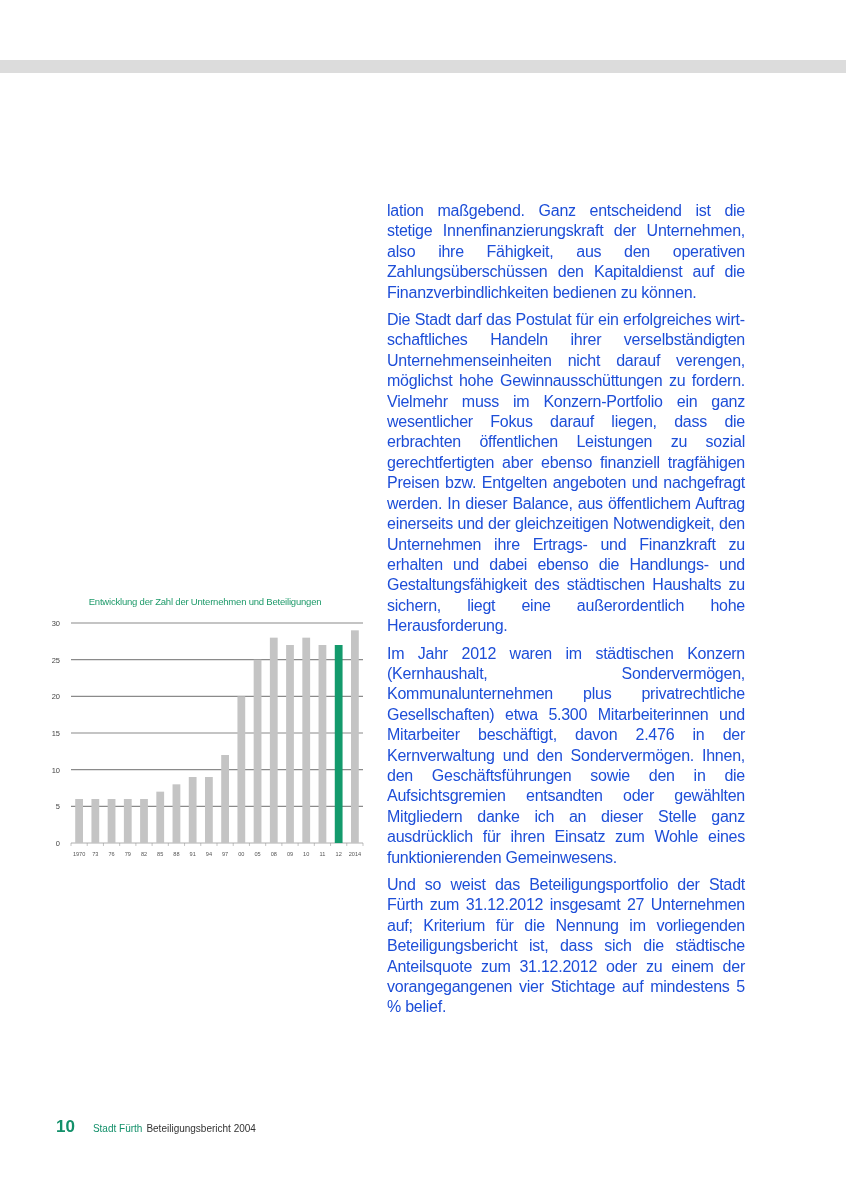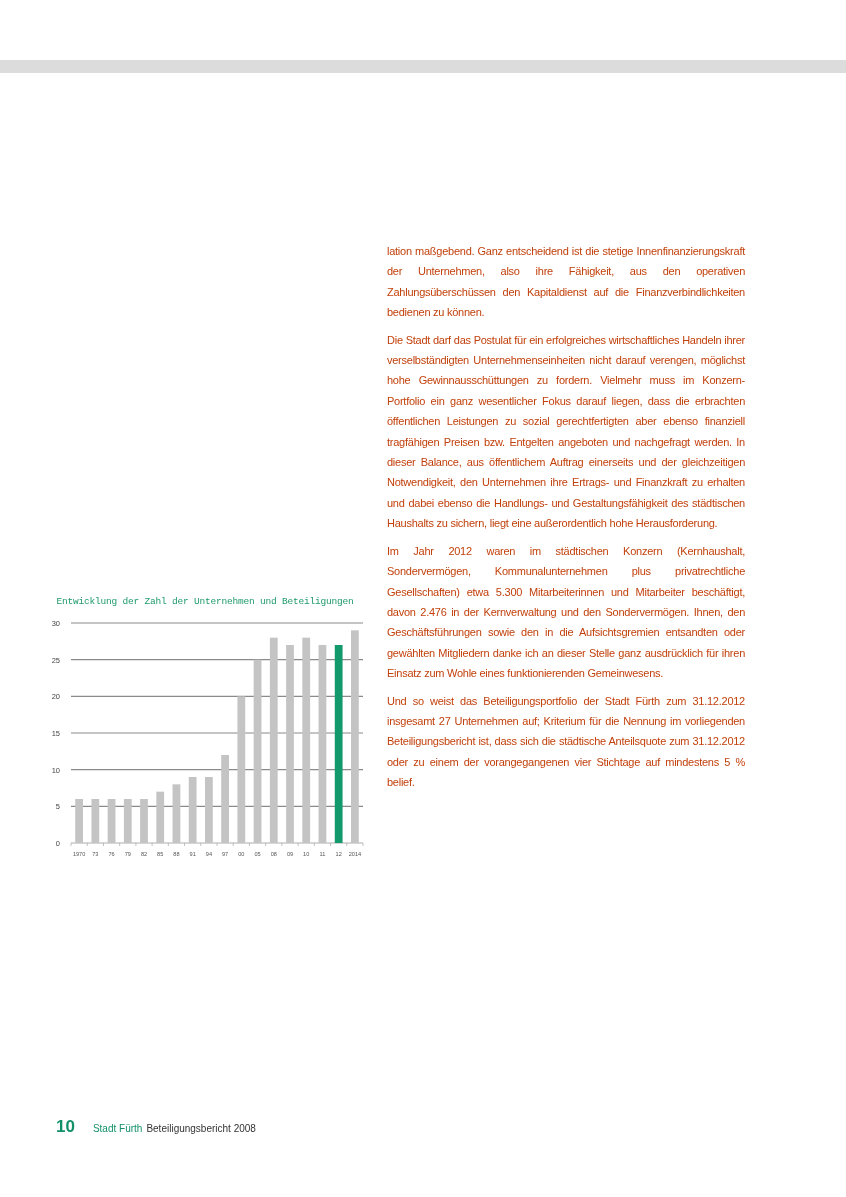--- a/index.html
+++ b/index.html
@@ -3,28 +3,28 @@
 <meta charset="utf-8">
 <style>
   html, body { margin: 0; padding: 0; }
   body {
     width: 846px; height: 1197px; background: #ffffff; position: relative; overflow: hidden;
     font-family: "Liberation Sans", sans-serif; color: #2b2b2b;
   }
   .top-band { position: absolute; left: 0; top: 60px; width: 846px; height: 13px; background: #dcdcdc; }
   .text-column {
     position: absolute; left: 387px; top: 201px; width: 358px;
-    font-family: "Liberation Sans", sans-serif; font-size: 11px; line-height: 20.4px;
-    color: #c2410c; text-align: justify; letter-spacing: -0.25px; margin-top: 40px;
+    font-family: "Liberation Sans", sans-serif; font-size: 16px; line-height: 20.4px;
+    color: #1d4ed8; text-align: justify; letter-spacing: -0.25px;
   }
   .text-column p { margin: 0 0 7px 0; hyphens: manual; }
   .chart-wrap { position: absolute; left: 40px; top: 592px; width: 330px; height: 275px; }
   .chart-title {
     position: absolute; left: 0; top: 4px; width: 330px; text-align: center;
-    font-size: 9.5px; color: #1e9a6a; letter-spacing: -0.2px; font-family: Liberation Mono, monospace;
+    font-size: 9.5px; color: #1e9a6a; letter-spacing: -0.2px;
   }
   svg.chart { position: absolute; left: 0; top: 0; width: 330px; height: 275px; overflow: visible; }
   .footer { position: absolute; left: 56px; top: 1117px; height: 20px; display: flex; align-items: baseline; }
   .page-number { font-size: 17px; font-weight: bold; color: #13906a; margin-right: 18px; }
   .footer-brand { font-size: 10px; font-weight: normal; color: #13906a; margin-right: 4px; }
   .footer-title { font-size: 10px; color: #333333; }
 </style>
 </head>
 <body>
 
@@ -108,14 +108,14 @@
 <div class="text-column" id="text-column">
     <p>lation maßgebend. Ganz entscheidend ist die stetige In­nenfinanzierungskraft der Unternehmen, also ihre Fähig­keit, aus den operativen Zahlungsüberschüssen den Kapi­taldienst auf die Finanzverbindlichkeiten bedienen zu können.</p>
     <p>Die Stadt darf das Postulat für ein erfolgreiches wirt­schaftliches Handeln ihrer verselbständigten Unterneh­menseinheiten nicht darauf verengen, möglichst hohe Gewinnausschüttungen zu fordern. Vielmehr muss im Konzern-Portfolio ein ganz wesentlicher Fokus darauf lie­gen, dass die erbrachten öffentlichen Leistungen zu sozial gerechtfertigten aber ebenso finanziell tragfähigen Prei­sen bzw. Entgelten angeboten und nachgefragt werden. In dieser Balance, aus öffentlichem Auftrag einerseits und der gleichzeitigen Notwendigkeit, den Unternehmen ihre Ertrags- und Finanzkraft zu erhalten und dabei ebenso die Handlungs- und Gestaltungsfähigkeit des städtischen Haushalts zu sichern, liegt eine außerordentlich hohe Herausforderung.</p>
     <p>Im Jahr 2012 waren im städtischen Konzern (Kernhaus­halt, Sondervermögen, Kommunalunternehmen plus pri­vatrechtliche Gesellschaften) etwa 5.300 Mitarbeiterin­nen und Mitarbeiter beschäftigt, davon 2.476 in der Kernverwaltung und den Sondervermögen. Ihnen, den Geschäftsführungen sowie den in die Aufsichtsgremien entsandten oder gewählten Mitgliedern danke ich an dieser Stelle ganz ausdrücklich für ihren Einsatz zum Wohle eines funktionierenden Gemeinwesens.</p>
     <p>Und so weist das Beteiligungsportfolio der Stadt Fürth zum 31.12.2012 insgesamt 27 Unternehmen auf; Kriteri­um für die Nennung im vorliegenden Beteiligungsbericht ist, dass sich die städtische Anteilsquote zum 31.12.2012 oder zu einem der vorangegangenen vier Stichtage auf mindestens 5 % belief.</p>
   </div>
 
 <div class="footer">
   <span class="page-number">10</span>
   <span class="footer-brand">Stadt Fürth</span>
-  <span class="footer-title">Beteiligungsbericht 2008</span>
+  <span class="footer-title">Beteiligungsbericht 2004</span>
 </div>
 
 </body></html>

